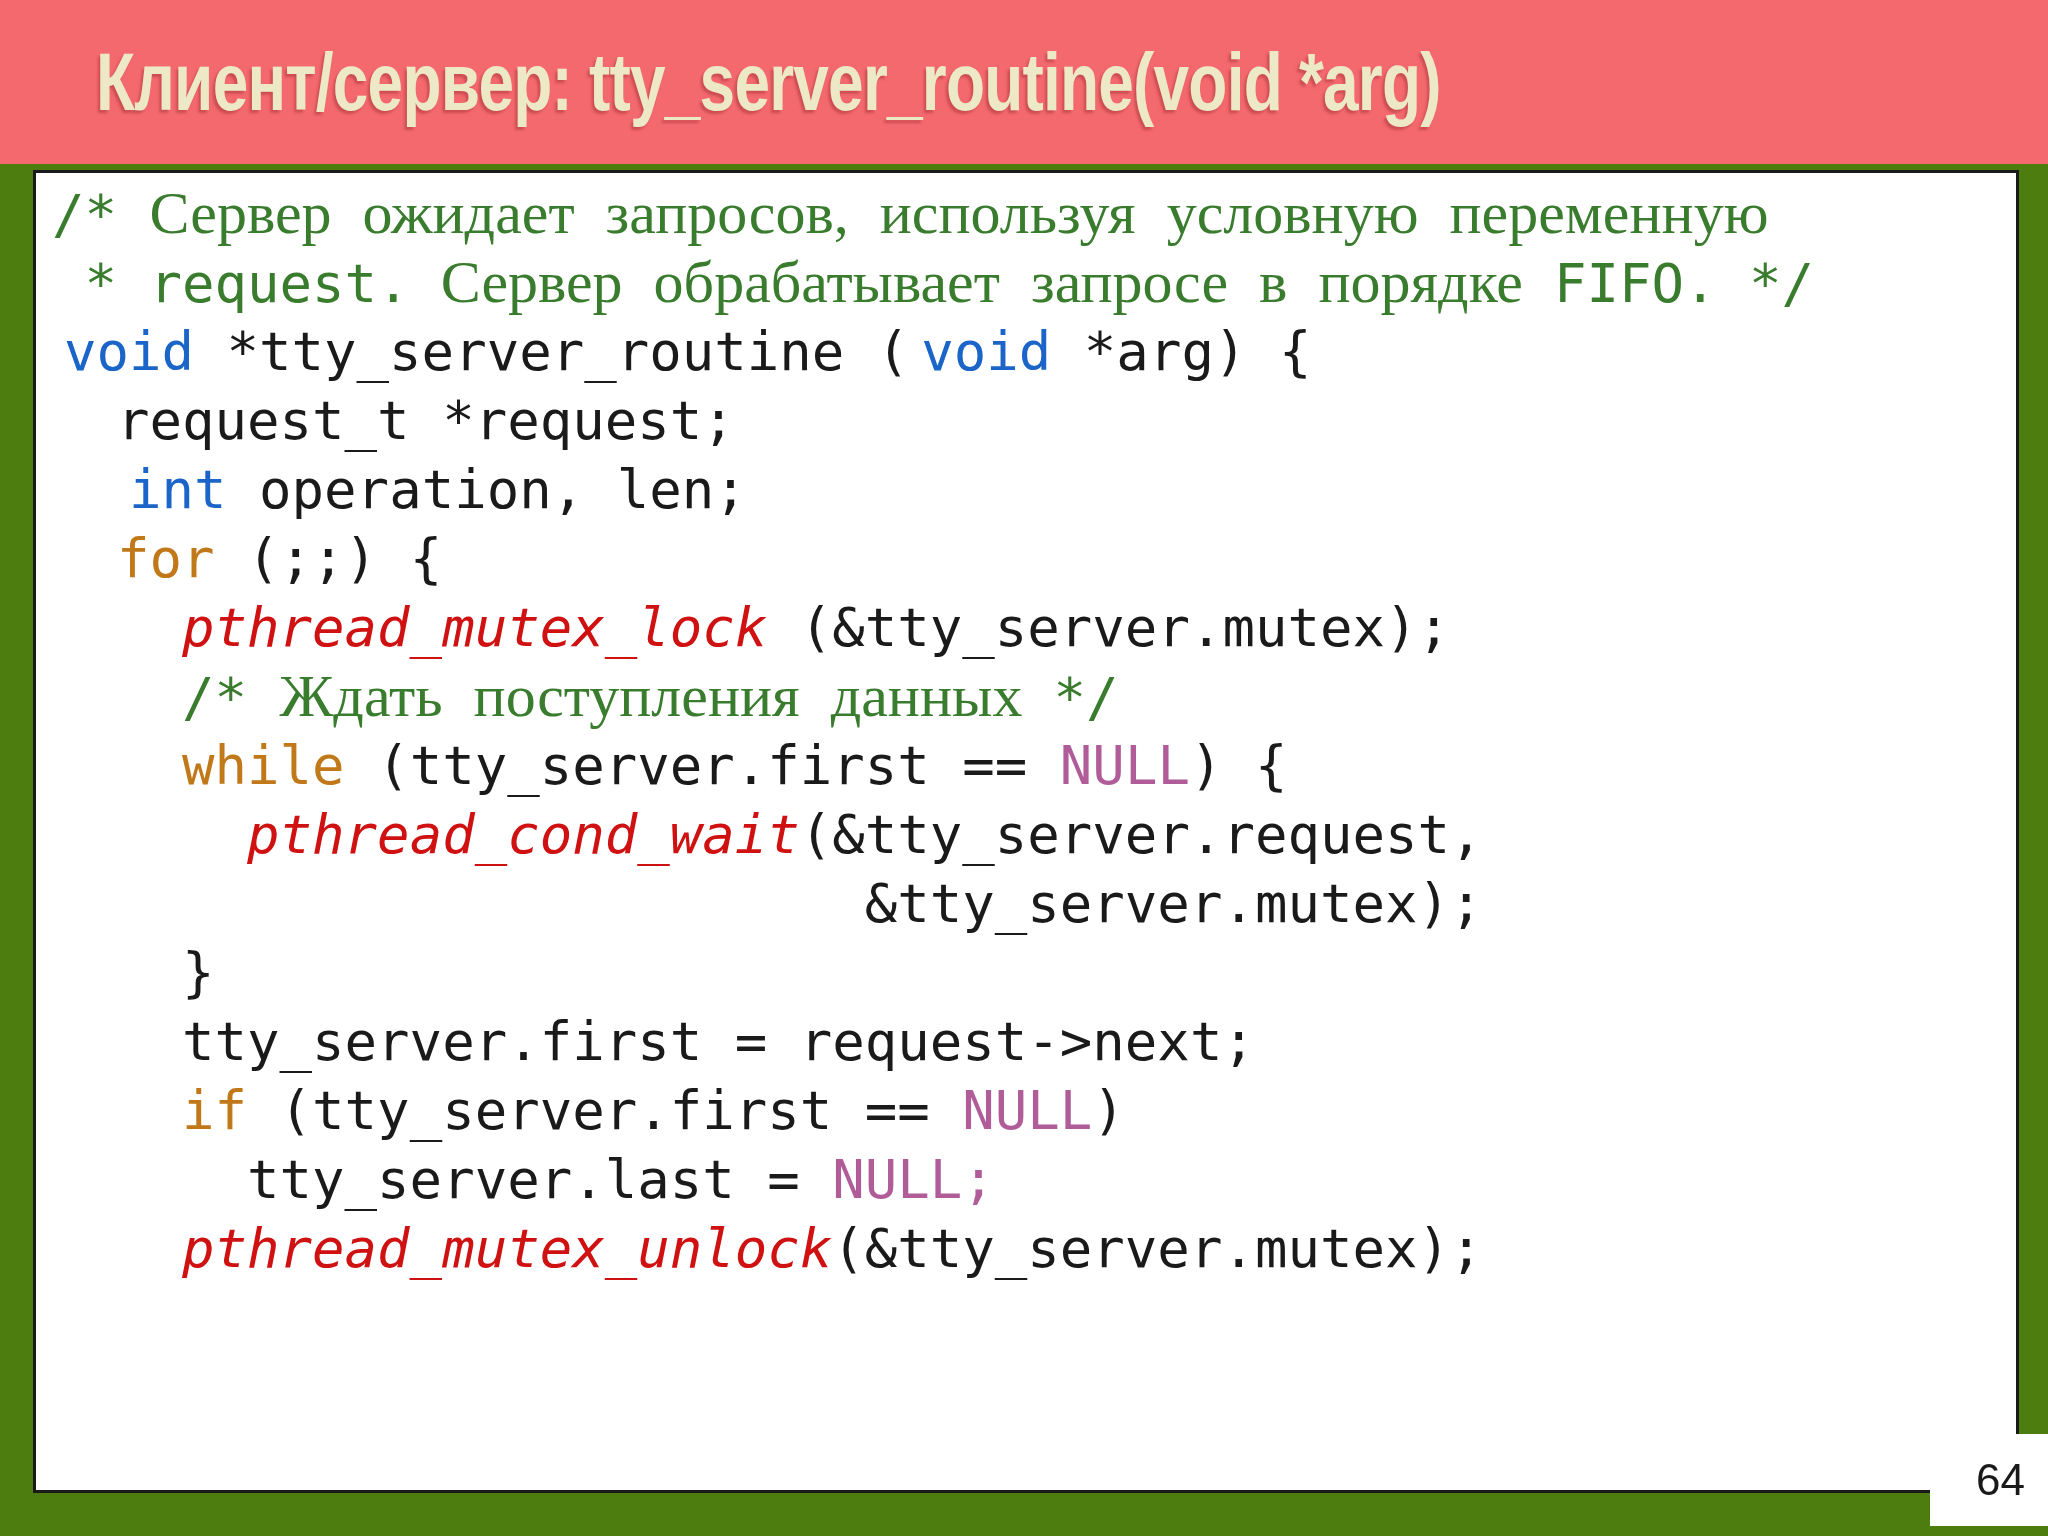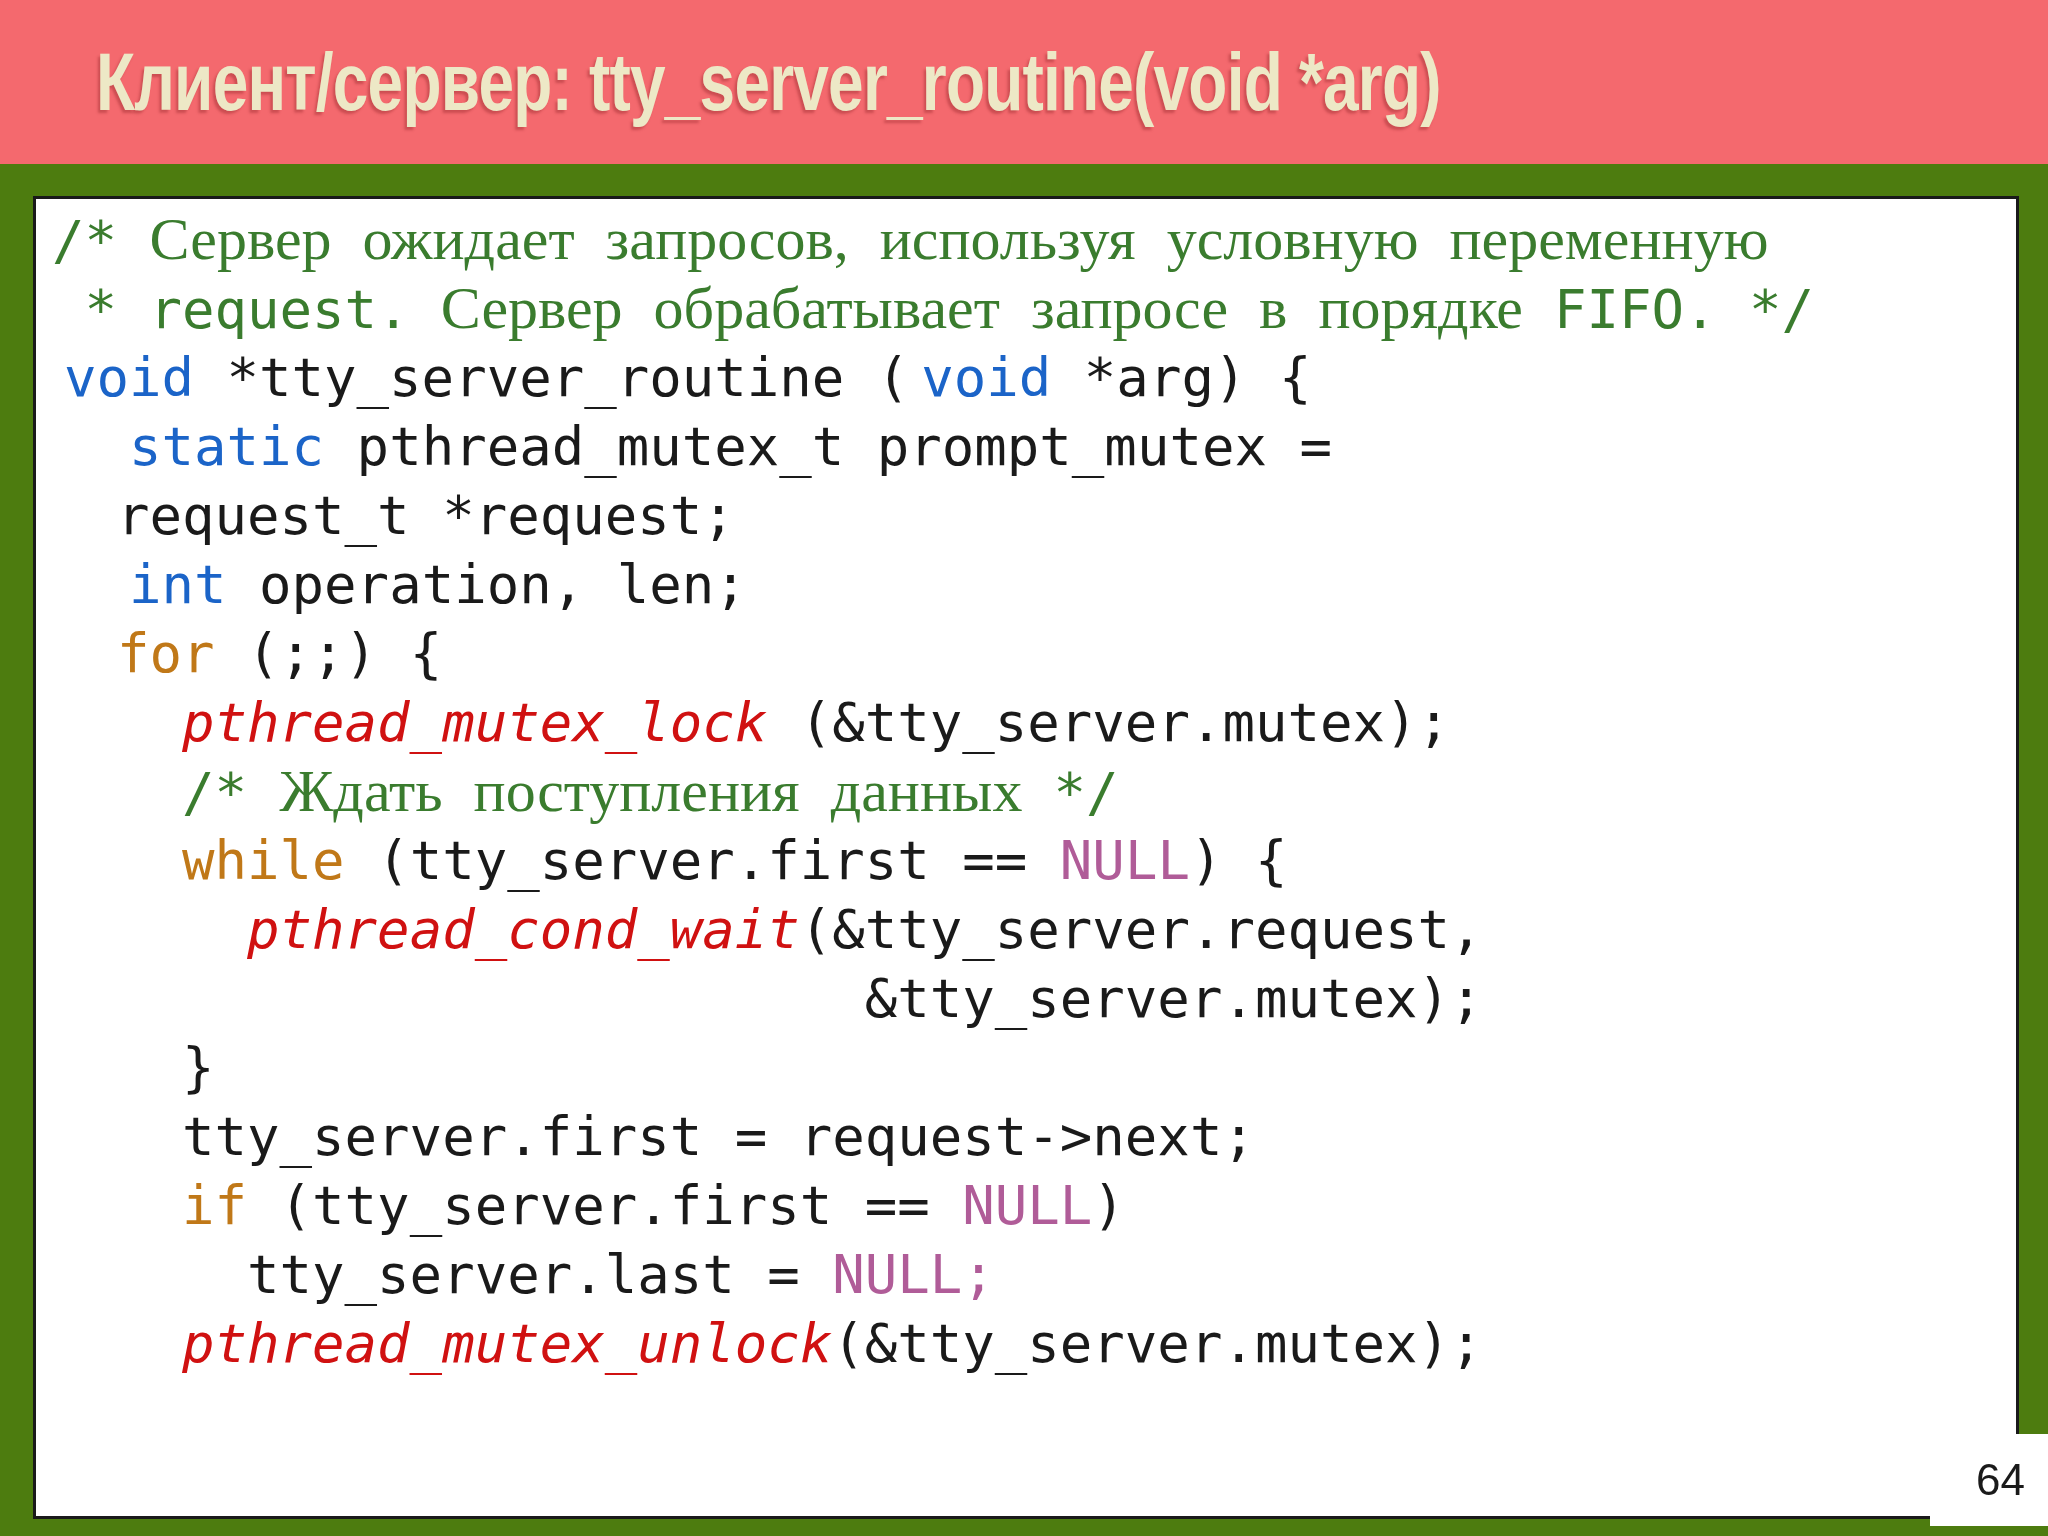--- a/index.html
+++ b/index.html
@@ -17,21 +17,21 @@
     margin-left:96px;
     font-size:82px; font-weight:bold;
     color:var(--title_text,#ede8c6);
     white-space:nowrap;
     display:inline-block;
     transform:scaleX(0.78); transform-origin:0 50%;
     letter-spacing:-1px;
     text-shadow:-3px 3px 3px rgba(130,25,30,0.35);
   }
   .code-box {
-    position:absolute; left:33px; top:196px;
+    position:absolute; left:33px; top:170px;
     width:1986px; height:1323px;
     box-sizing:border-box;
     border:3px solid var(--box_border,#1a1a1a);
     background:#ffffff;
     padding:6px 0 0 16px;
     overflow:hidden;
   }
   .code {
     font-family:"DejaVu Sans Mono", monospace;
     font-size:54px;
@@ -70,21 +70,20 @@
 
   <div class="header">
     <span class="title">Клиент/сервер: tty_server_routine(void *arg)</span>
   </div>
 
   <div class="code-box">
     <div class="code">
         <div class="line"><span class="tok-m">/* </span><span class="tok-s">Сервер ожидает запросов, используя условную переменную</span></div>
         <div class="line"><span class="tok-m"> * request.</span><span class="tok-s"> Сервер обрабатывает запросе в порядке </span><span class="tok-m">FIFO. */</span></div>
         <div class="line"><span class="tok-k">void</span><span class="tok-p"> *tty_server_routine (</span><span class="tok-k">void</span><span class="tok-p"> *arg) {</span></div>
-        <div class="line"><span class="tok-p">  </span><span class="tok-k">static</span><span class="tok-p"> pthread_mutex_t prompt_mutex =</span></div>
         <div class="line"><span class="tok-p">  request_t *request;</span></div>
         <div class="line"><span class="tok-p">  </span><span class="tok-k">int</span><span class="tok-p"> operation, len;</span></div>
         <div class="line"><span class="tok-p">  </span><span class="tok-f">for</span><span class="tok-p"> (;;) {</span></div>
         <div class="line"><span class="tok-p">    </span><span class="tok-r">pthread_mutex_lock</span><span class="tok-p"> (&amp;tty_server.mutex);</span></div>
         <div class="line"><span class="tok-p">    </span><span class="tok-m">/* </span><span class="tok-s">Ждать поступления данных </span><span class="tok-m">*/</span></div>
         <div class="line"><span class="tok-p">    </span><span class="tok-f">while</span><span class="tok-p"> (tty_server.first == </span><span class="tok-n">NULL</span><span class="tok-p">) {</span></div>
         <div class="line"><span class="tok-p">      </span><span class="tok-r">pthread_cond_wait</span><span class="tok-p">(&amp;tty_server.request,</span></div>
         <div class="line"><span class="tok-p">                         &amp;tty_server.mutex);</span></div>
         <div class="line"><span class="tok-p">    }</span></div>
         <div class="line"><span class="tok-p">    tty_server.first = request-&gt;next;</span></div>

